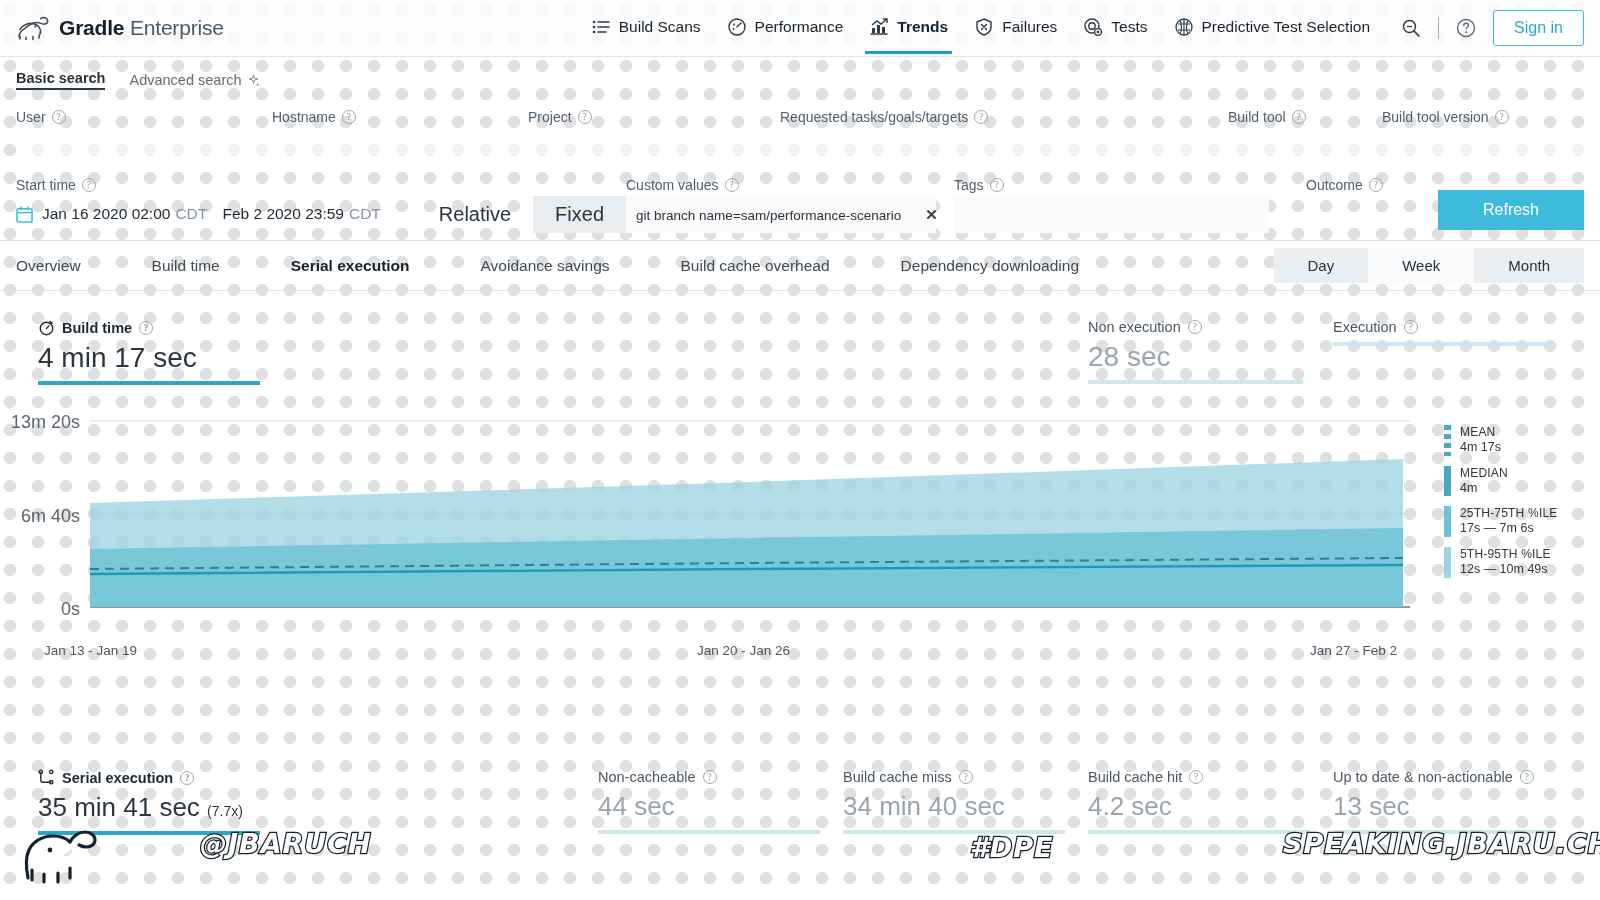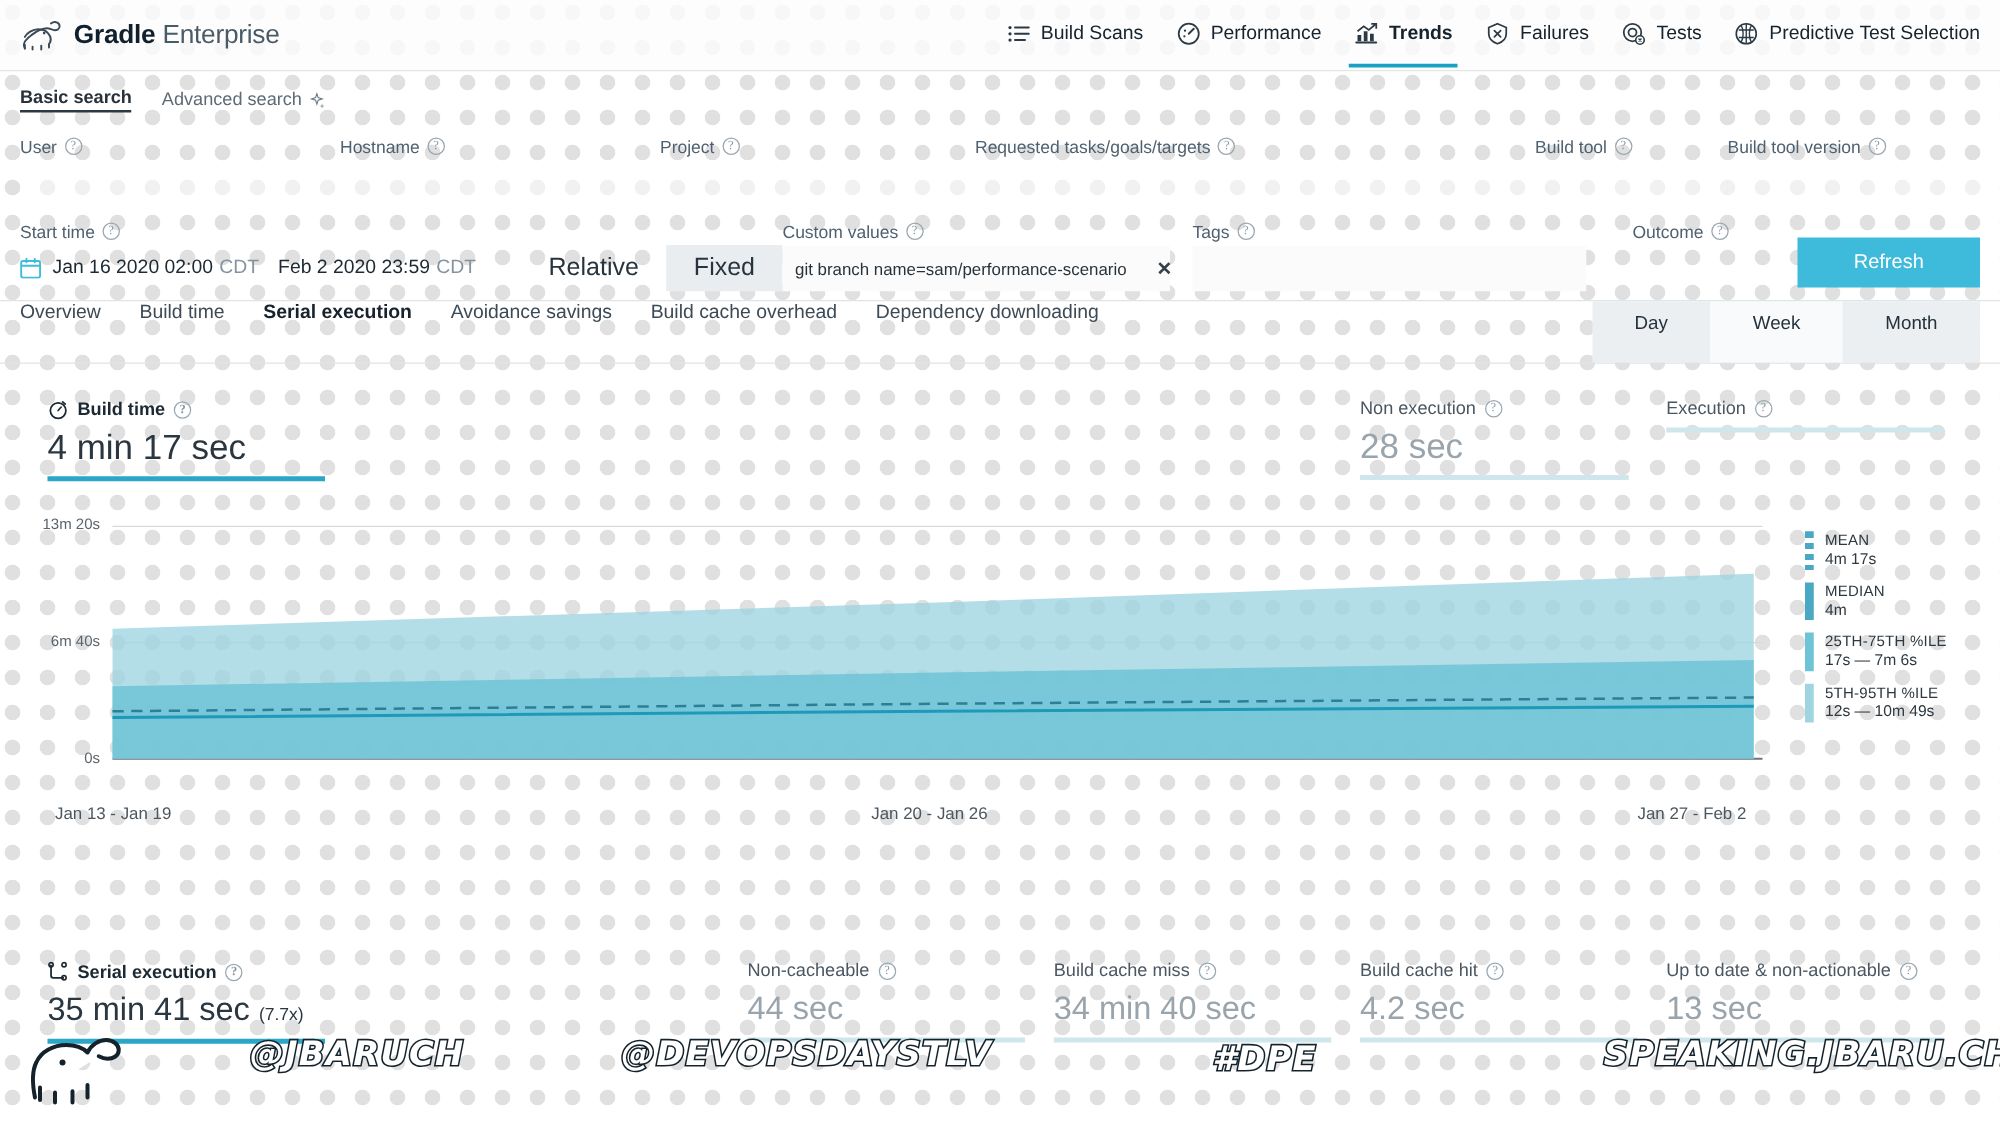--- a/index.html
+++ b/index.html
@@ -123,22 +123,22 @@
   .f-outcome { flex: 1; position: relative; }
   .refresh-btn {
     position: absolute; right: 0; top: 22px;
     background: #3ebadb; color: #fff; border: none; font-size: 16px;
     padding: 11px 34px; cursor: pointer; font-family: inherit;
     width: 146px; text-align: center;
   }
 
   
   .tabbar {
-    position: relative; height: 50px; display: flex; 
-    padding: 0 16px; border-bottom: 1px solid #dfe4e7;
+    position: relative; height: 50px; display: flex; align-items: center;
+    padding: 0 16px; border-bottom: 1px solid #dfe4e7; gap: 40px;
   }
   .tab { font-size: 15.5px; color: #3c4a55; cursor: pointer; margin-right: 31px; }
   .tab.active { color: #16222c; font-weight: bold; }
   .gran { display: flex; margin-left: auto; background: #eceff1; }
   .gr { font-size: 15px; color: #26323b; padding: 9px 34px; cursor: pointer; }
   .gr.sel { background: #f8fafb; }
 
   
   .main { position: relative; height: 456px; }
 
@@ -154,21 +154,21 @@
   .metric-val.grey { color: #9aa4ac; }
   .metric-bar { height: 4px; margin-top: 7px; }
 
   .m-buildtime { left: 38px;   top: 28px;  width: 222px; }
   .m-nonexec   { left: 1088px; top: 28px;  width: 215px; }
   .m-exec      { left: 1333px; top: 28px;  width: 222px; }
 
   
   .chart { position: absolute; left: 0; top: 130px; width: 1600px; height: 326px; }
   .ylab {
-    position: absolute; font-size: 12px; color: #59646d; text-align: right;
+    position: absolute; font-size: 18px; color: #59646d; text-align: right;
     width: 80px; left: 0;
   }
   .xlab { position: absolute; font-size: 13.5px; color: #4b5760; top: 222px; }
 
   .legend { position: absolute; left: 1444px; top: 4px; width: 150px; }
   .leg-item { display: flex; gap: 9px; margin-bottom: 10px; }
   .leg-swatch { width: 7px; flex: none; }
   .leg-txt { line-height: 1.25; }
   .leg-name { font-size: 12px; color: #2d3840; letter-spacing: 0.2px; }
   .leg-val  { font-size: 12.5px; color: #2d3840; }
@@ -275,20 +275,34 @@
 
       <div class="nav-item">
         <svg class="ni-ico" viewBox="0 0 20 20">
           <circle cx="10" cy="10" r="8" fill="none" stroke="#2b3a45" stroke-width="1.3"></circle>
           <path d="M10 2v16M4 7h12M4 13h12M6 3.5c2 3 2 10 0 13M14 3.5c-2 3 -2 10 0 13" fill="none" stroke="#2b3a45" stroke-width="1.1"></path>
         </svg>
         <span>Predictive Test Selection</span>
       </div>
     </div>
 
+    <div class="nav-tools">
+      <svg class="icon-btn" viewBox="0 0 22 22">
+        <circle cx="9.5" cy="9.5" r="6" fill="none" stroke="#2b3a45" stroke-width="1.5"></circle>
+        <path d="M14 14l5 5" stroke="#2b3a45" stroke-width="1.7" stroke-linecap="round"></path>
+        <path d="M7 9.5h5" stroke="#2b3a45" stroke-width="1.3"></path>
+      </svg>
+      <div class="nav-sep"></div>
+      <svg class="icon-btn" viewBox="0 0 22 22">
+        <circle cx="11" cy="11" r="8.5" fill="none" stroke="#5d6b76" stroke-width="1.4"></circle>
+        <path d="M8.7 8.6c0 -1.6 1.2 -2.4 2.4 -2.4 1.3 0 2.3 0.9 2.3 2.1 0 1.9 -2.2 1.9 -2.2 3.6" fill="none" stroke="#5d6b76" stroke-width="1.4" stroke-linecap="round"></path>
+        <circle cx="11.1" cy="15.2" r="1" fill="#5d6b76"></circle>
+      </svg>
+      <button class="signin-btn">Sign in</button>
+    </div>
   </div>
 
   <div class="searchpanel">
     <div class="search-tabs">
       <div class="stab active">Basic search</div>
       <div class="stab muted">
         <span>Advanced search</span>
         <svg width="13" height="13" viewBox="0 0 14 14">
           <path d="M7 1l1.1 3.4L11.5 5.5 8.1 6.6 7 10 5.9 6.6 2.5 5.5 5.9 4.4z" fill="none" stroke="#6d7c86" stroke-width="1"></path>
           <path d="M11.5 9.5l0.6 1.6 1.6 0.6 -1.6 0.6 -0.6 1.6 -0.6 -1.6 -1.6 -0.6 1.6 -0.6z" fill="#9aa7b0"></path>
@@ -559,17 +573,16 @@
     </div>
   </div>
 
   <svg class="wm-elephant" viewBox="0 0 86 70">
     <path d="M8 64c-2 -10 -3 -20 1 -28 4 -9 14 -14 24 -14 7 0 13 2 17 6 3 -6 9 -10 15 -10 6 0 10 4 10 8 0 5 -5 7 -9 7 -3 0 -5 -1 -7 -2" fill="#ffffff" stroke="#14222c" stroke-width="3.2" stroke-linejoin="round" stroke-linecap="round"></path>
     <path d="M12 56v10M24 60v8M38 59v9M50 54v10" stroke="#14222c" stroke-width="3.2" stroke-linecap="round"></path>
     <circle cx="30" cy="36" r="2.4" fill="#14222c"></circle>
   </svg>
 
   <div class="wm" style="left:200px;top:828px;">@JBARUCH</div>
-  <div class="wm" style="left:497px;top:828px;">@DEVOPSDAYSTLV</div>
   <div class="wm" style="left:970px;top:832px;">#DPE</div>
   <div class="wm" style="left:1283px;top:828px;">SPEAKING.JBARU.CH</div>
 
 </div>
 
 </body></html>

